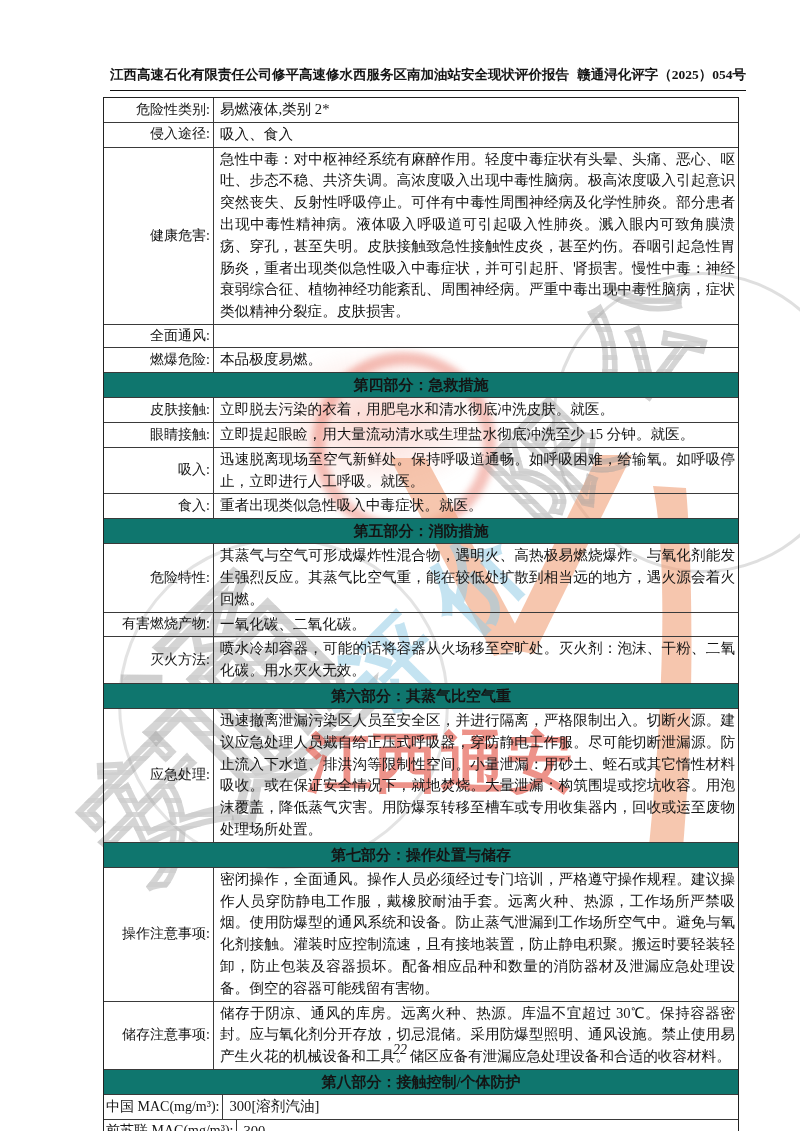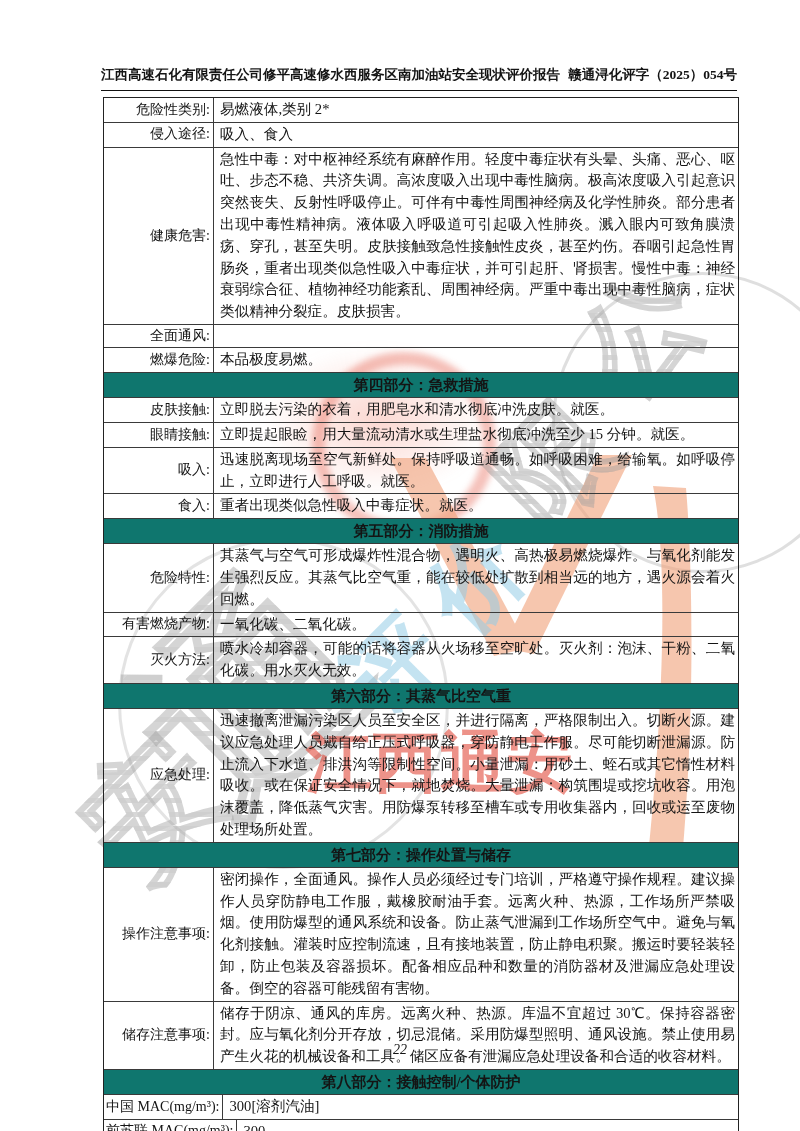--- a/index.html
+++ b/index.html
@@ -30,21 +30,21 @@
     font-family:"Liberation Sans","DejaVu Sans",sans-serif;
   }
   .wm-red-text{
     position:absolute;left:306px;top:722px;font-size:66px;font-weight:bold;line-height:80px;
     color:rgba(222,56,40,.55);white-space:nowrap;letter-spacing:1px;
     font-family:"Liberation Sans","DejaVu Sans",sans-serif;
   }
   .wm-logo-svg{position:absolute;left:0;top:0;}
   
   .doc-header{
-    position:absolute;left:101px;top:66px;width:636px;z-index:2;
+    position:absolute;left:110px;top:66px;width:636px;z-index:2;
     display:flex;justify-content:space-between;align-items:flex-end;
     font-size:13.5px;font-weight:bold;
     border-bottom:1.5px solid #111;padding-bottom:6px;
   }
   
   .msds-table{
     position:absolute;left:103px;top:97px;width:636px;z-index:2;
     border:1.5px solid #222;box-sizing:border-box;
     font-size:14.6px;
   }

